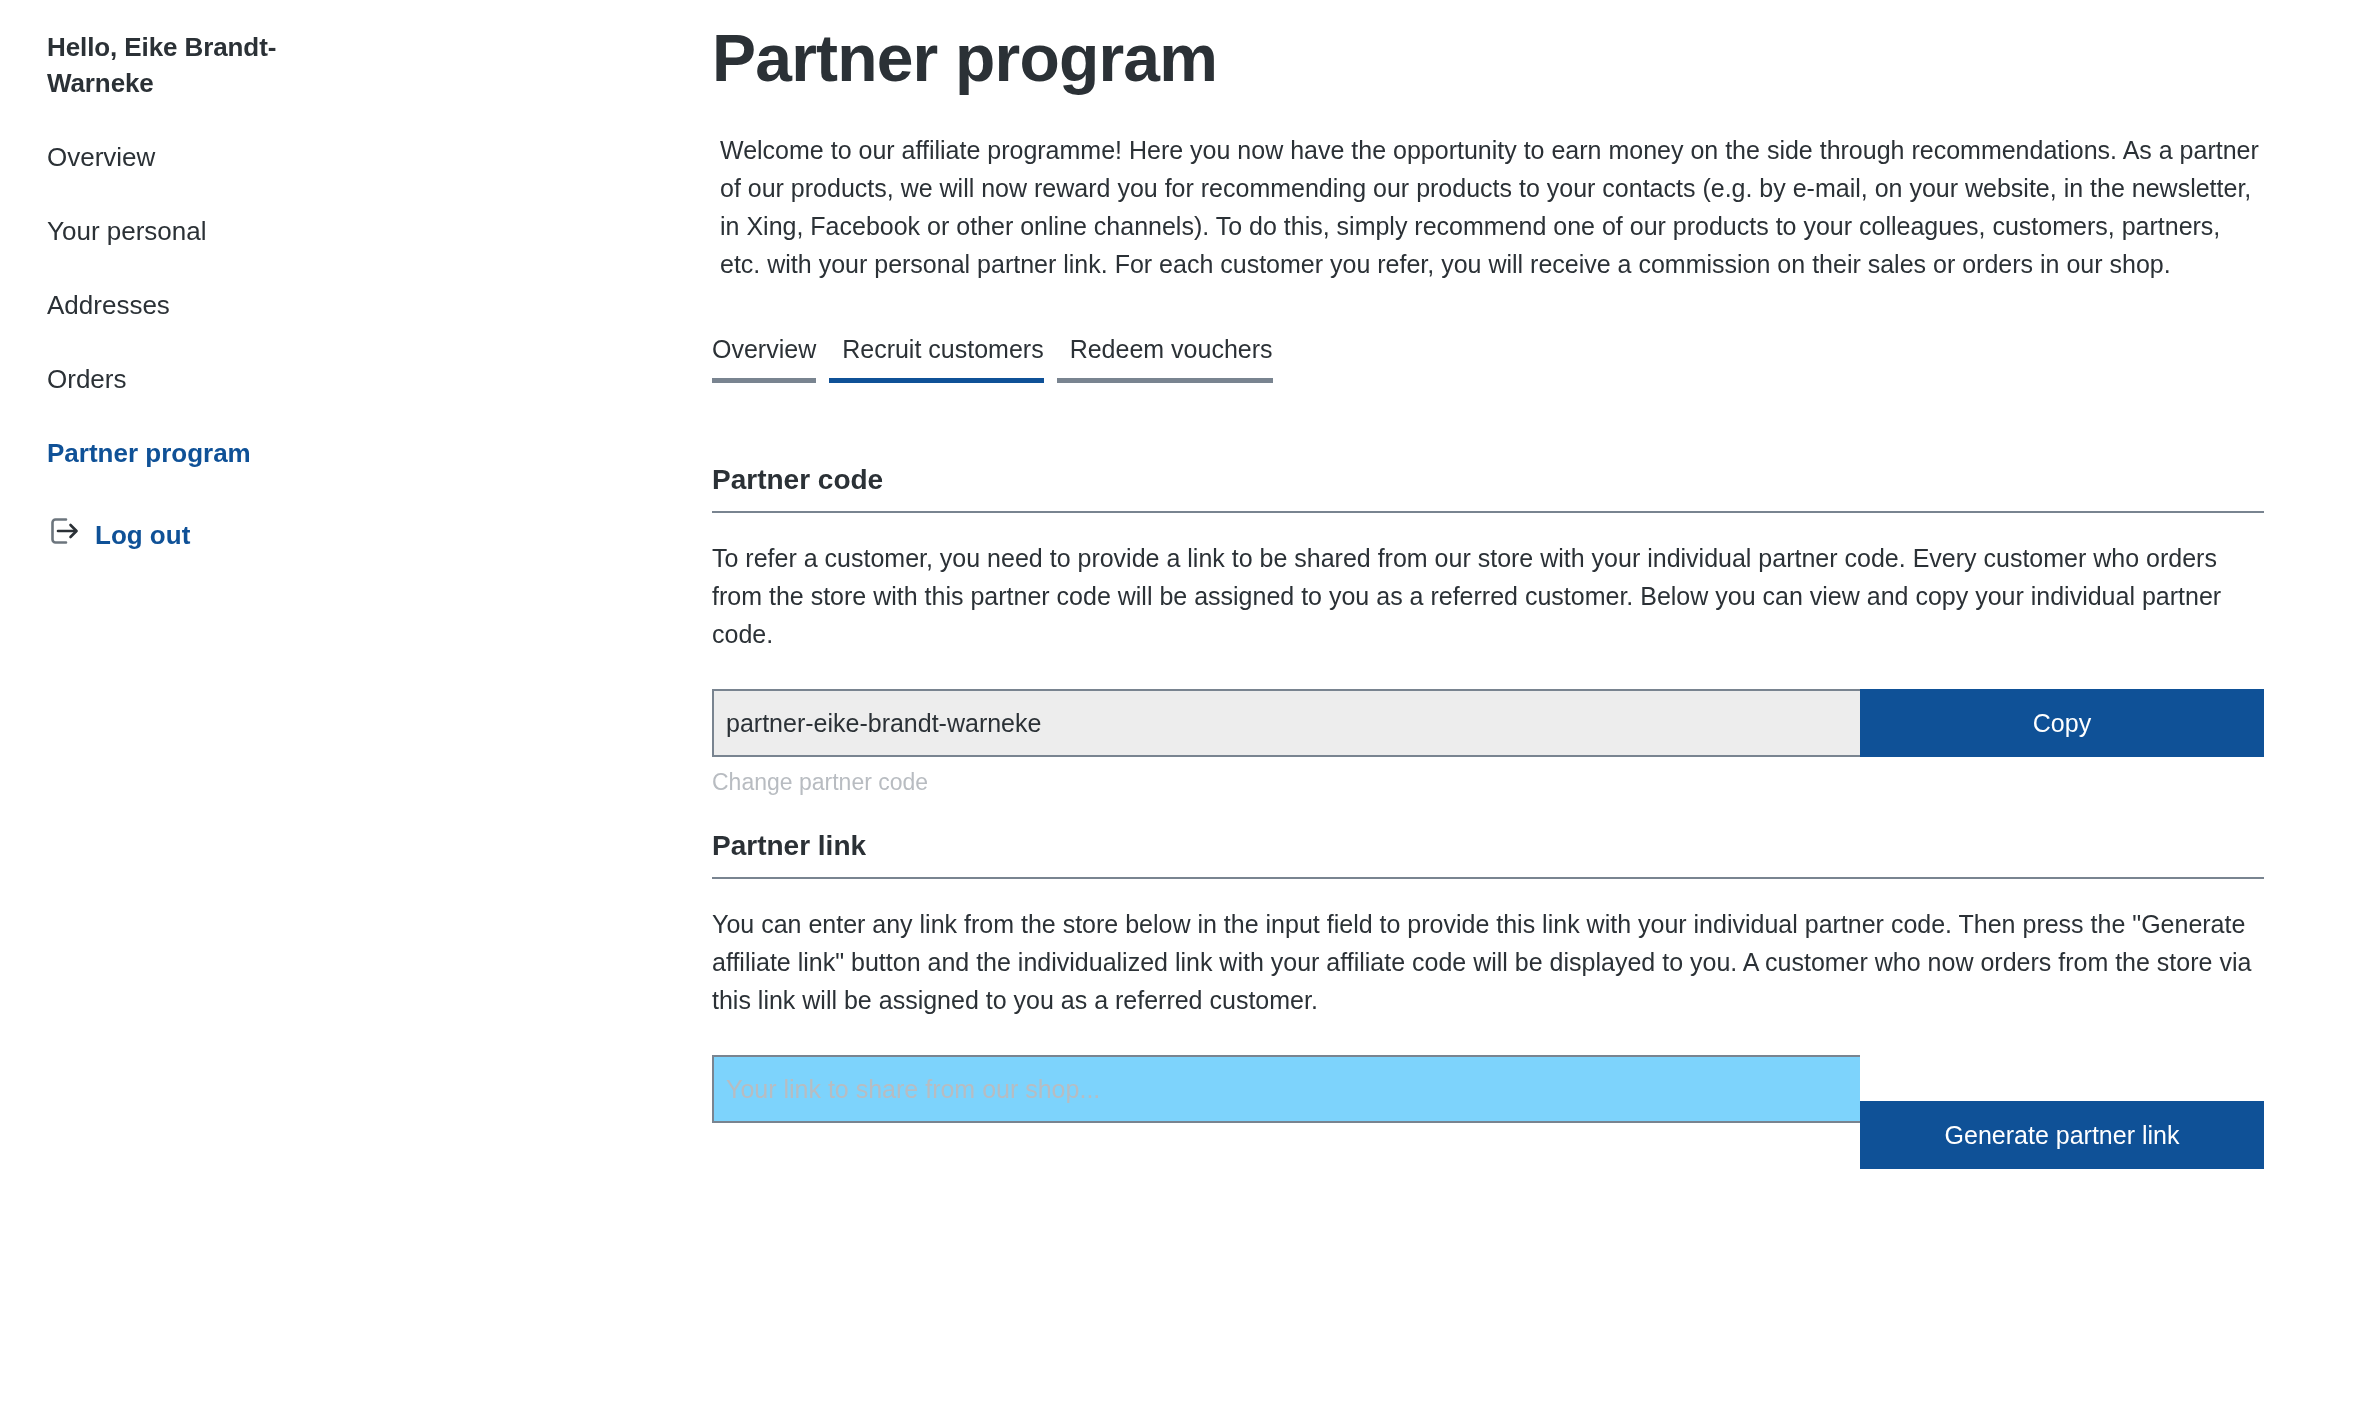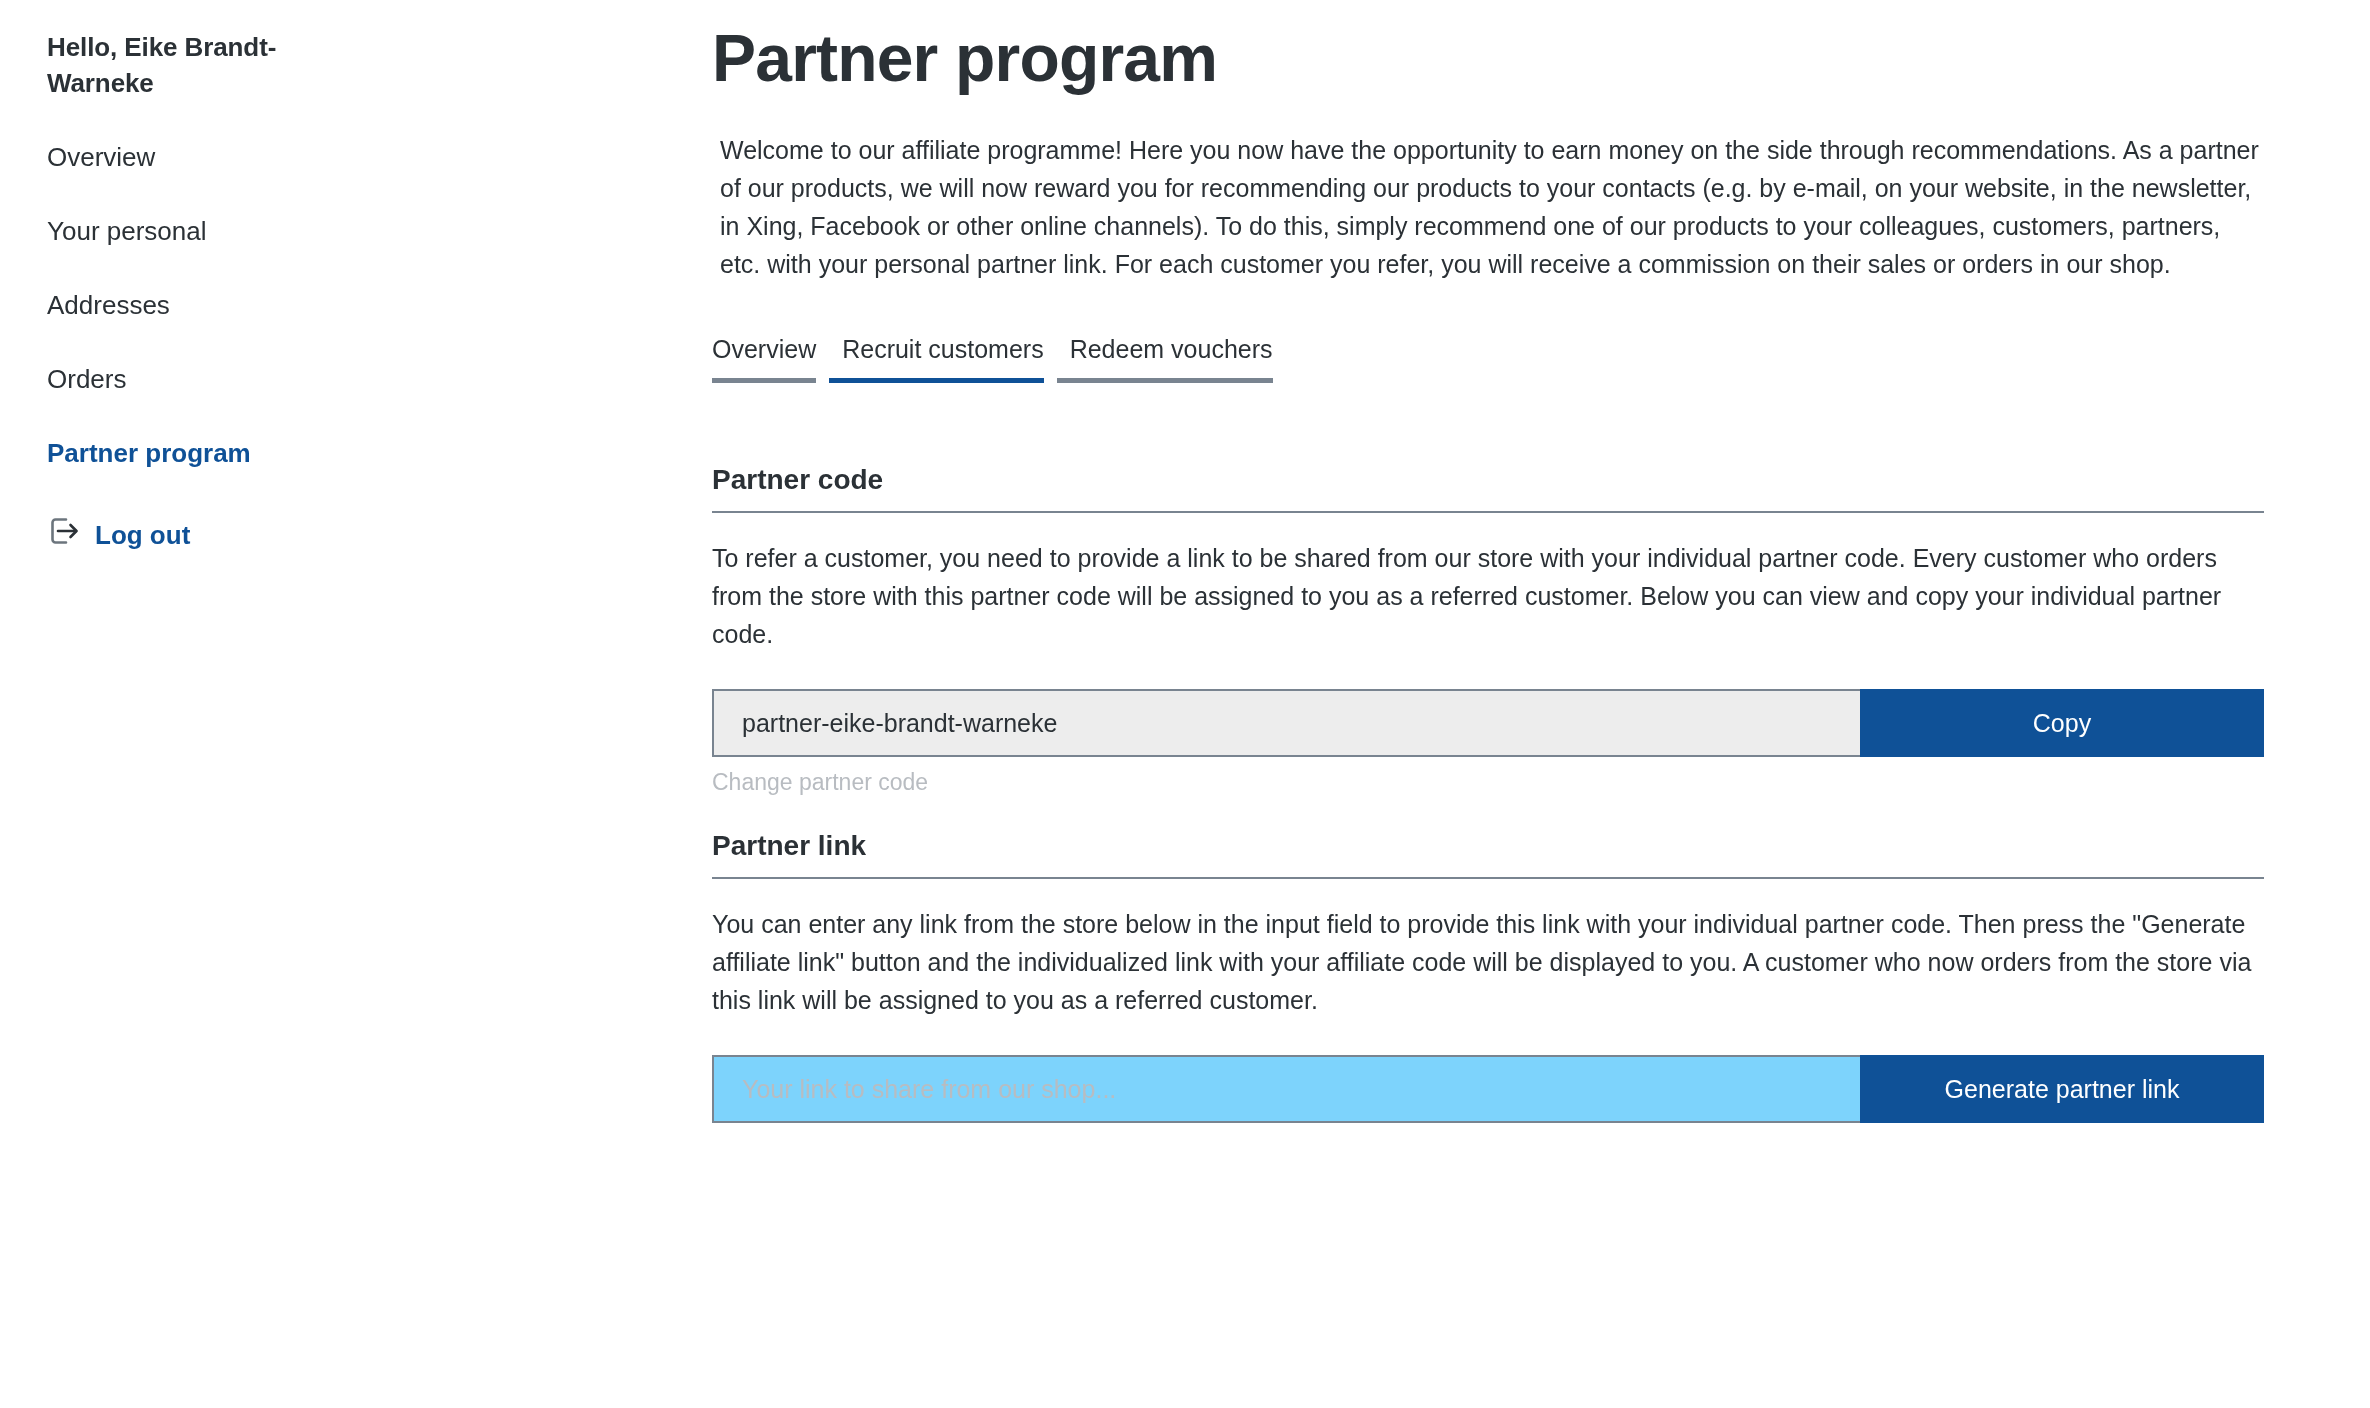--- a/index.html
+++ b/index.html
@@ -160,21 +160,21 @@
   }
   .text-input {
     flex: 1 1 auto;
     height: 68px;
     border: 2px solid #798490;
     border-right: none;
     background: #ededed;
     font-family: inherit;
     font-size: 25px;
     color: #2b3136;
-    padding: 0 28px;
+    padding: 0 12px;
     outline: none;
     min-width: 0;
   }
   .text-input.plain {
     background: #7dd3fc;
   }
   .text-input::placeholder { color: #b8bcc1; }
   .group-button {
     flex: 0 0 auto;
     height: 68px;
@@ -185,21 +185,21 @@
     font-weight: normal;
     border: none;
     cursor: pointer;
     padding: 0 52px;
     display: flex;
     align-items: center;
     justify-content: center;
     white-space: nowrap;
   }
   .btn-copy { min-width: 404px; }
-  .btn-generate { min-width: 404px; }
+  .btn-generate { min-width: 404px; margin-top: 46px; }
   .sub-link {
     display: inline-block;
     font-size: 23px;
     color: #b8bcc1;
     margin-top: 12px;
     cursor: pointer;
     text-decoration: none;
     line-height: 1.2;
   }
 </style>

